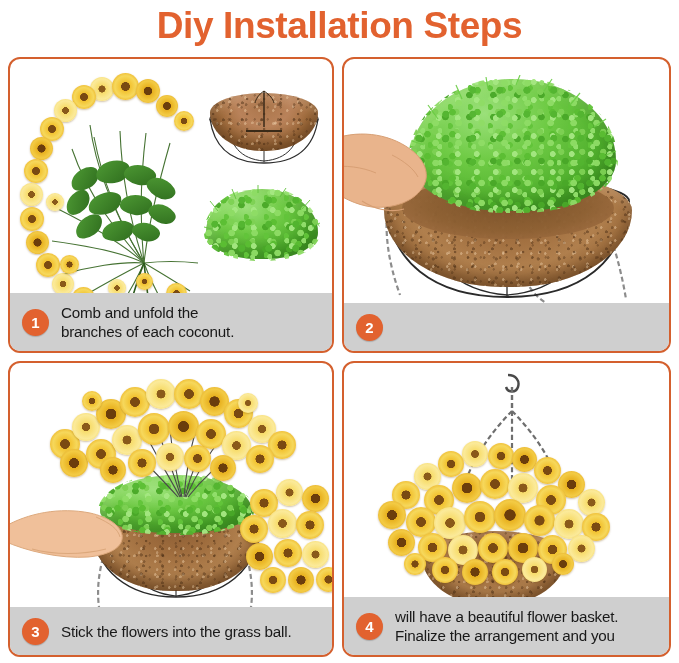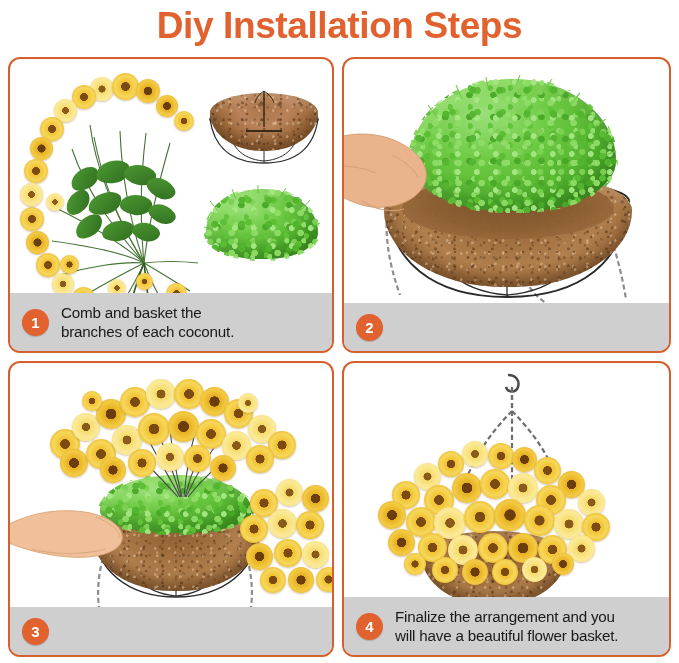--- a/index.html
+++ b/index.html
@@ -262,21 +262,21 @@
               <path d="M10,46 L2,44"></path>
             </g>
           </svg>
         </div>
 
       </div>
 
       <div class="caption cap-h58">
         <div class="badge">1</div>
         <div class="cap-text">
-          <div>Comb and basket the</div>
+          <div>Comb and unfold the</div>
           <div>branches of each coconut.</div>
         </div>
       </div>
     </div>
 
     <div class="panel p2">
       <div class="stage">
 
         <div class="chain art" style="left:26px;top:140px;">
           <svg width="280" height="110" viewBox="0 0 280 110">
@@ -438,20 +438,21 @@
           <i class="pale" style="left:70px;top:70px;width:27px;height:27px"></i>
           <i style="left:28px;top:96px;width:26px;height:26px"></i>
           <i class="deep" style="left:56px;top:96px;width:26px;height:26px"></i>
           <i style="left:84px;top:96px;width:25px;height:25px"></i>
         </div>
 
       </div>
 
       <div class="caption cap-h48">
         <div class="badge">3</div>
+        <div class="cap-text">Stick the flowers into the grass ball.</div>
       </div>
     </div>
 
     <div class="panel p4">
       <div class="stage">
 
         <div class="chain art" style="left:72px;top:8px;">
           <svg width="190" height="120" viewBox="0 0 190 120">
             <path d="M92,4 C100,4 104,10 102,16 C100,22 92,22 90,16" fill="none" stroke="#4A4A4A" stroke-width="2.4"></path>
             <path d="M96,16 L96,40" stroke="#6E6E6E" stroke-width="2.4" stroke-dasharray="5 3" fill="none"></path>
@@ -503,20 +504,20 @@
           <i class="pale" style="left:156px;top:116px;width:25px;height:25px"></i>
           <i style="left:38px;top:112px;width:22px;height:22px"></i>
           <i class="deep" style="left:186px;top:112px;width:22px;height:22px"></i>
         </div>
 
       </div>
 
       <div class="caption cap-h58">
         <div class="badge">4</div>
         <div class="cap-text">
+          <div>will have a beautiful flower basket.</div>
           <div>Finalize the arrangement and you</div>
-          <div>will have a beautiful flower basket.</div>
         </div>
       </div>
     </div>
 
   </div>
 </div>
 
 </body></html>

